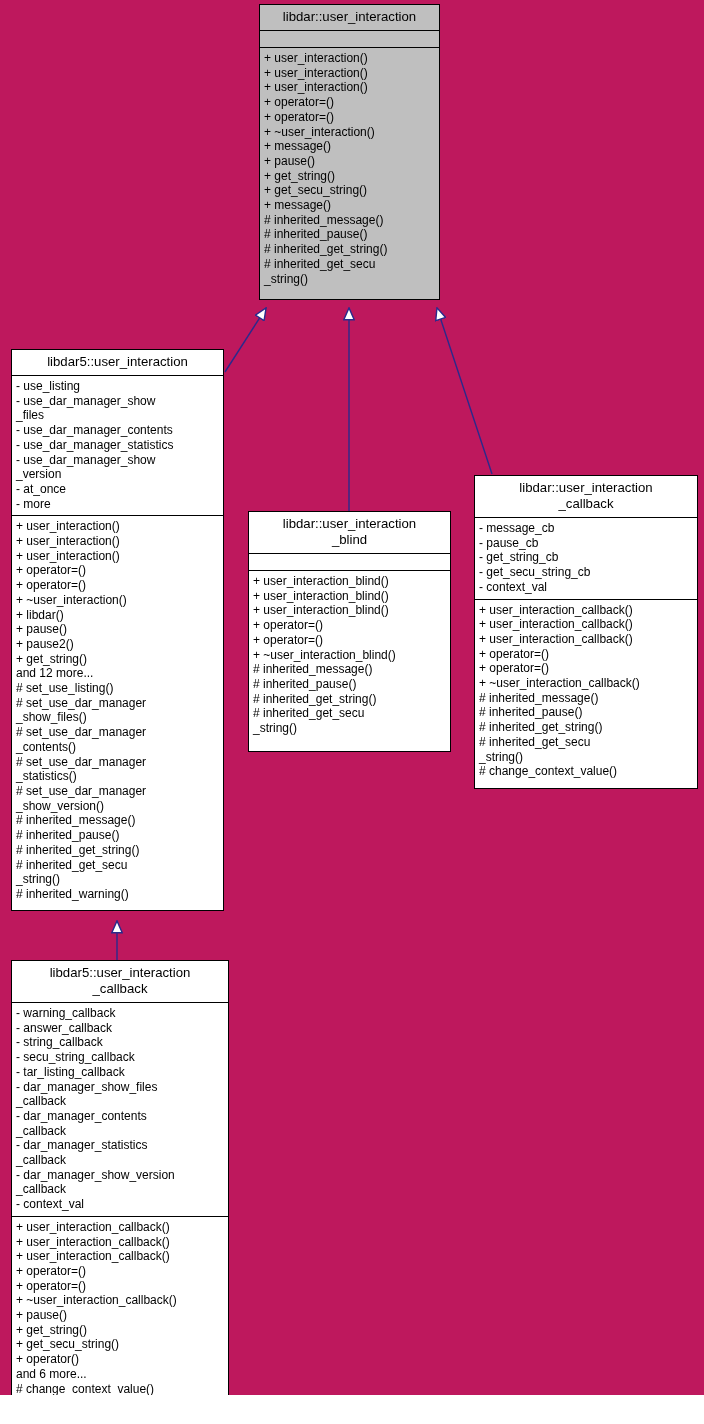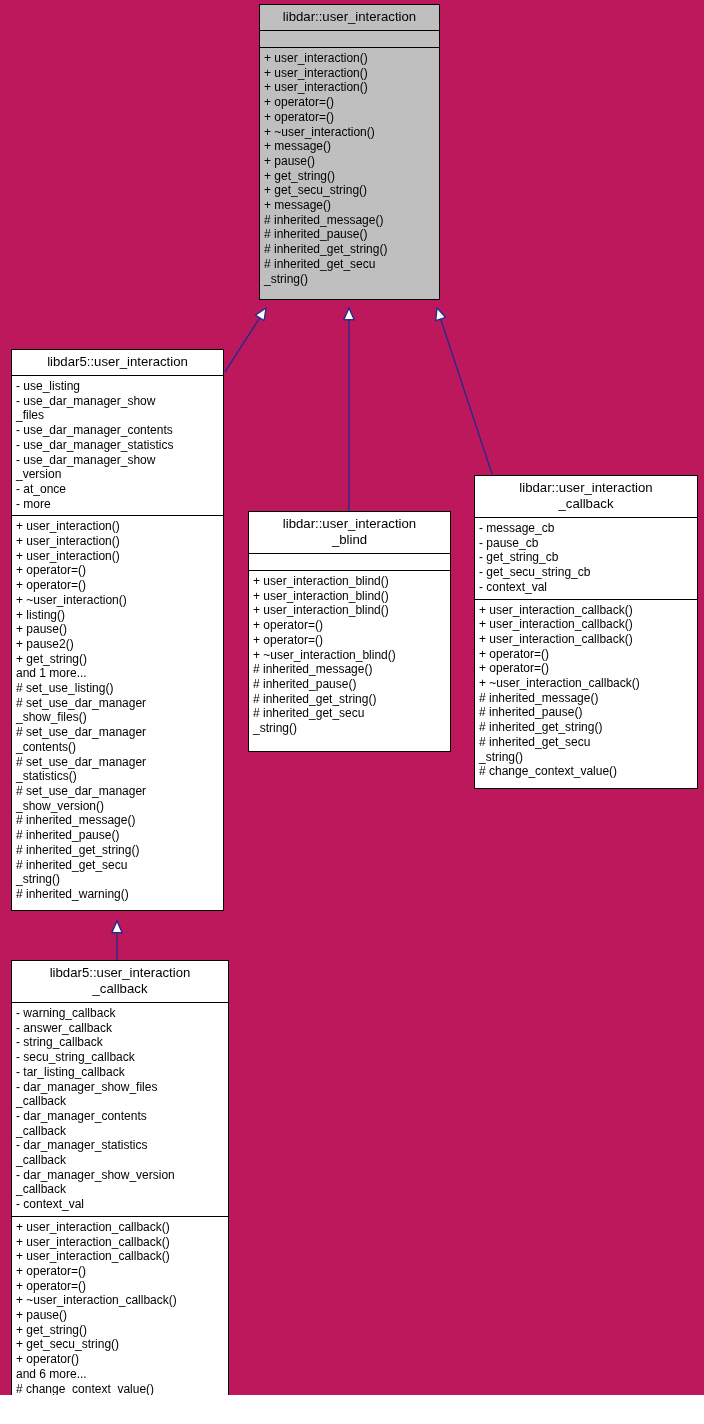--- a/index.html
+++ b/index.html
@@ -126,25 +126,25 @@
         <div class="member">- more</div>
       </div>
     <div class="sep"></div>
     <div class="compartment">
         <div class="member">+ user_interaction()</div>
         <div class="member">+ user_interaction()</div>
         <div class="member">+ user_interaction()</div>
         <div class="member">+ operator=()</div>
         <div class="member">+ operator=()</div>
         <div class="member">+ ~user_interaction()</div>
-        <div class="member">+ listing()</div>
+        <div class="member">+ libdar()</div>
         <div class="member">+ pause()</div>
         <div class="member">+ pause2()</div>
         <div class="member">+ get_string()</div>
-        <div class="member">and 1 more...</div>
+        <div class="member">and 12 more...</div>
         <div class="member"># set_use_listing()</div>
         <div class="member"># set_use_dar_manager
 _show_files()</div>
         <div class="member"># set_use_dar_manager
 _contents()</div>
         <div class="member"># set_use_dar_manager
 _statistics()</div>
         <div class="member"># set_use_dar_manager
 _show_version()</div>
         <div class="member"># inherited_message()</div>

